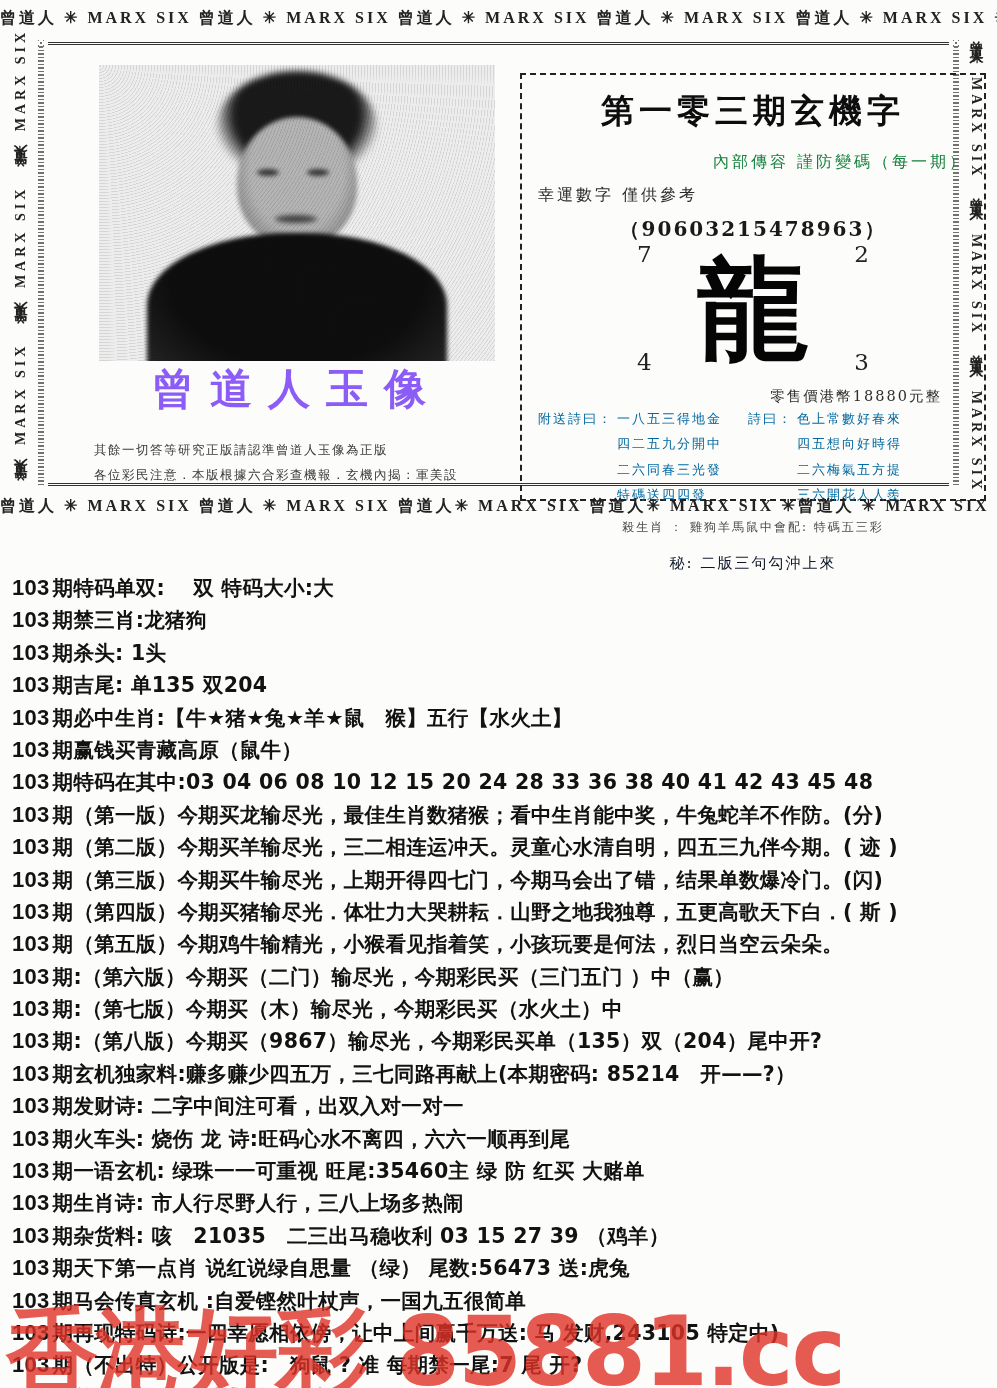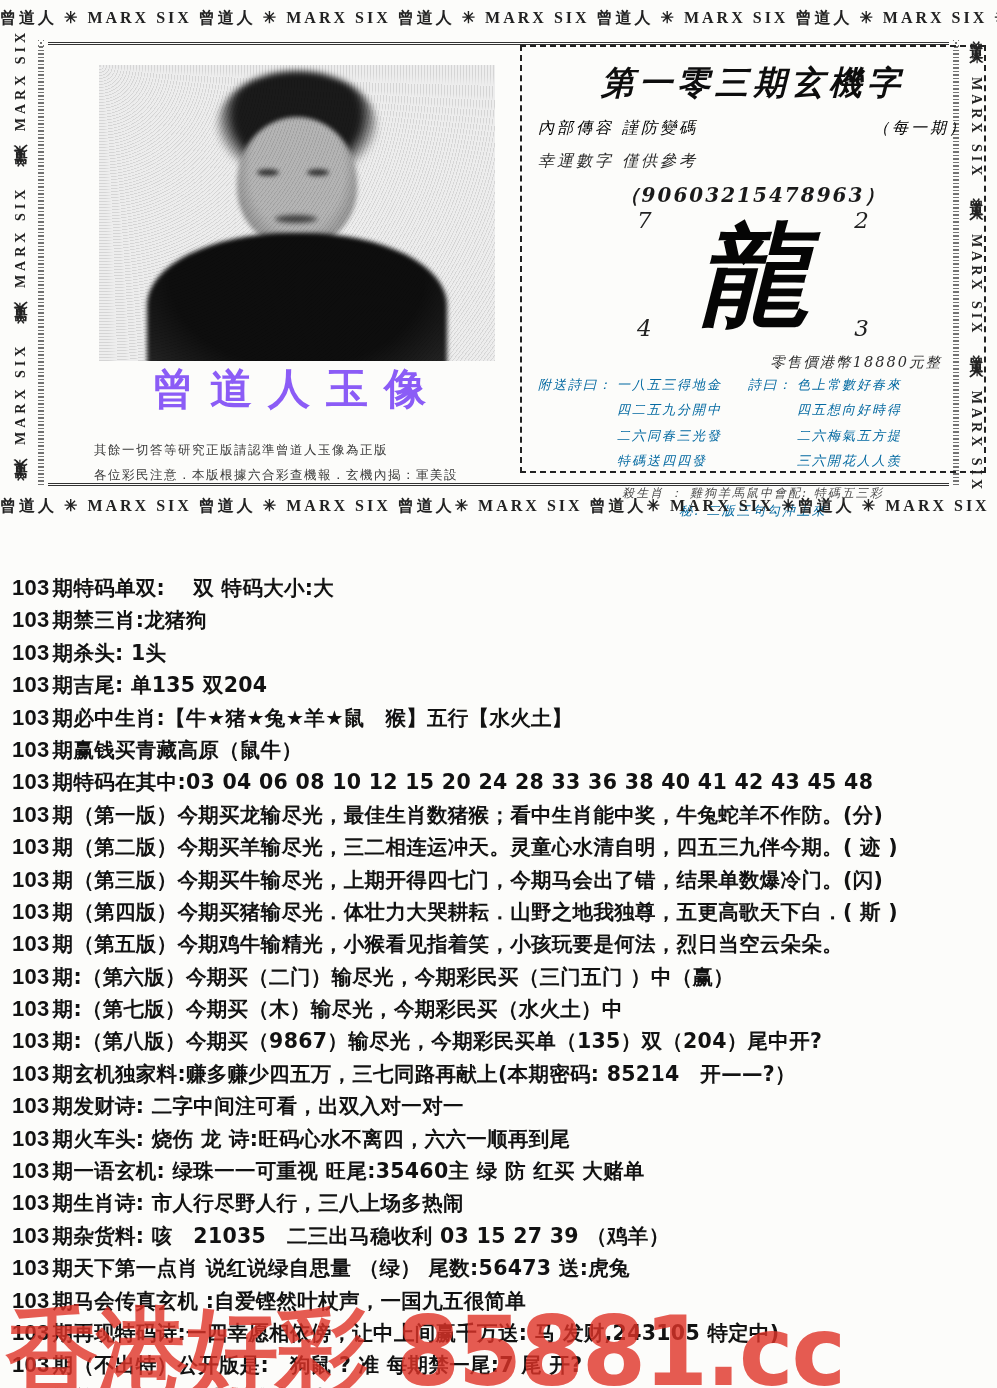--- a/index.html
+++ b/index.html
@@ -54,43 +54,42 @@
   .mouth{position:absolute;left:176px;top:150px;width:42px;height:8px;border-radius:50%;background:#4a4438;filter:blur(2.5px);}
   .torso{position:absolute;left:48px;top:168px;width:300px;height:150px;border-radius:48% 48% 0 0;
     background:radial-gradient(ellipse at 50% 30%,#101010 0 60%,#262626 90%);filter:blur(2px);}
   .caption{
     text-align:center;font-family:"Liberation Serif",serif;
     font-size:42px;font-weight:700;letter-spacing:16px;color:#8b5cf6;
   }
   .notes{margin:20px 8px 0 12px;font-size:12.5px;color:#3a3a3a;letter-spacing:1.5px;line-height:2.0;}
   
   .mystery{
-    position:absolute;left:472px;top:0;width:466px;height:428px;
+    position:absolute;left:472px;top:28px;width:466px;height:428px;
     border:2px dashed #222;box-sizing:border-box;padding:14px 16px 6px 16px;
     font-family:"DejaVu Serif",serif;
-    font-style:italic;
   }
   .m-title{text-align:center;font-size:33px;font-weight:700;letter-spacing:5px;color:#0d0d0d;}
-  .m-row{display:flex;justify-content:space-between;margin-top:12px;font-size:16px;color:#000000;letter-spacing:3px;}
+  .m-row{display:flex;justify-content:flex-end;margin-top:18px;font-size:16px;color:#15803d;letter-spacing:3px;}
   .m-row2{margin-top:12px;font-size:16px;color:#2b2b2b;letter-spacing:3px;}
   .m-code{text-align:center;margin-top:10px;font-size:20px;letter-spacing:2px;color:#1a1a1a;font-weight:600;}
   .glyph-wrap{position:relative;width:240px;margin:2px auto 0 auto;height:128px;}
   .glyph{position:absolute;left:50%;top:50%;transform:translate(-50%,-50%);
     font-size:112px;font-weight:700;color:#050505;font-family:"DejaVu Serif",serif;line-height:1;}
   .corner{position:absolute;font-size:23px;color:#222;font-family:"DejaVu Serif",serif;}
   .corner.tl{left:4px;top:-4px;}.corner.tr{right:4px;top:-4px;}
   .corner.bl{left:4px;bottom:-2px;}.corner.br{right:4px;bottom:-2px;}
   .m-price{text-align:right;padding-right:26px;margin-top:14px;font-size:14.5px;color:#2d2d2d;letter-spacing:2px;}
   .poems{display:flex;font-size:13px;color:#0369a1;letter-spacing:2px;line-height:1.95;align-items:center;}
   .poem-col{display:flex;}
   .poem-label{white-space:nowrap;margin-right:4px;}
   .poem-lines{text-align:left;}
   .poems .sep{width:26px;}
   .m-kill{text-align:center;margin-top:12px;font-size:12px;color:#4a4a4a;letter-spacing:2px;}
-  .m-secret{text-align:center;margin-top:0;font-size:13px;color:#0369a1;letter-spacing:2px;}
+  .m-secret{text-align:center;margin-top:18px;font-size:15px;color:#0f172a;letter-spacing:2px;}
   
   .content{position:absolute;left:12px;top:574px;width:985px;}
   .line{
     display:flex;align-items:baseline;white-space:nowrap;height:32.4px;
     font-size:20.5px;font-weight:600;letter-spacing:.3px;color:#121212;
   }
   .line .num{font-weight:700;font-size:22px;margin-right:3px;font-family:"Liberation Sans",sans-serif;}
   .line.hvy{font-weight:800;}
   
   .watermark{

